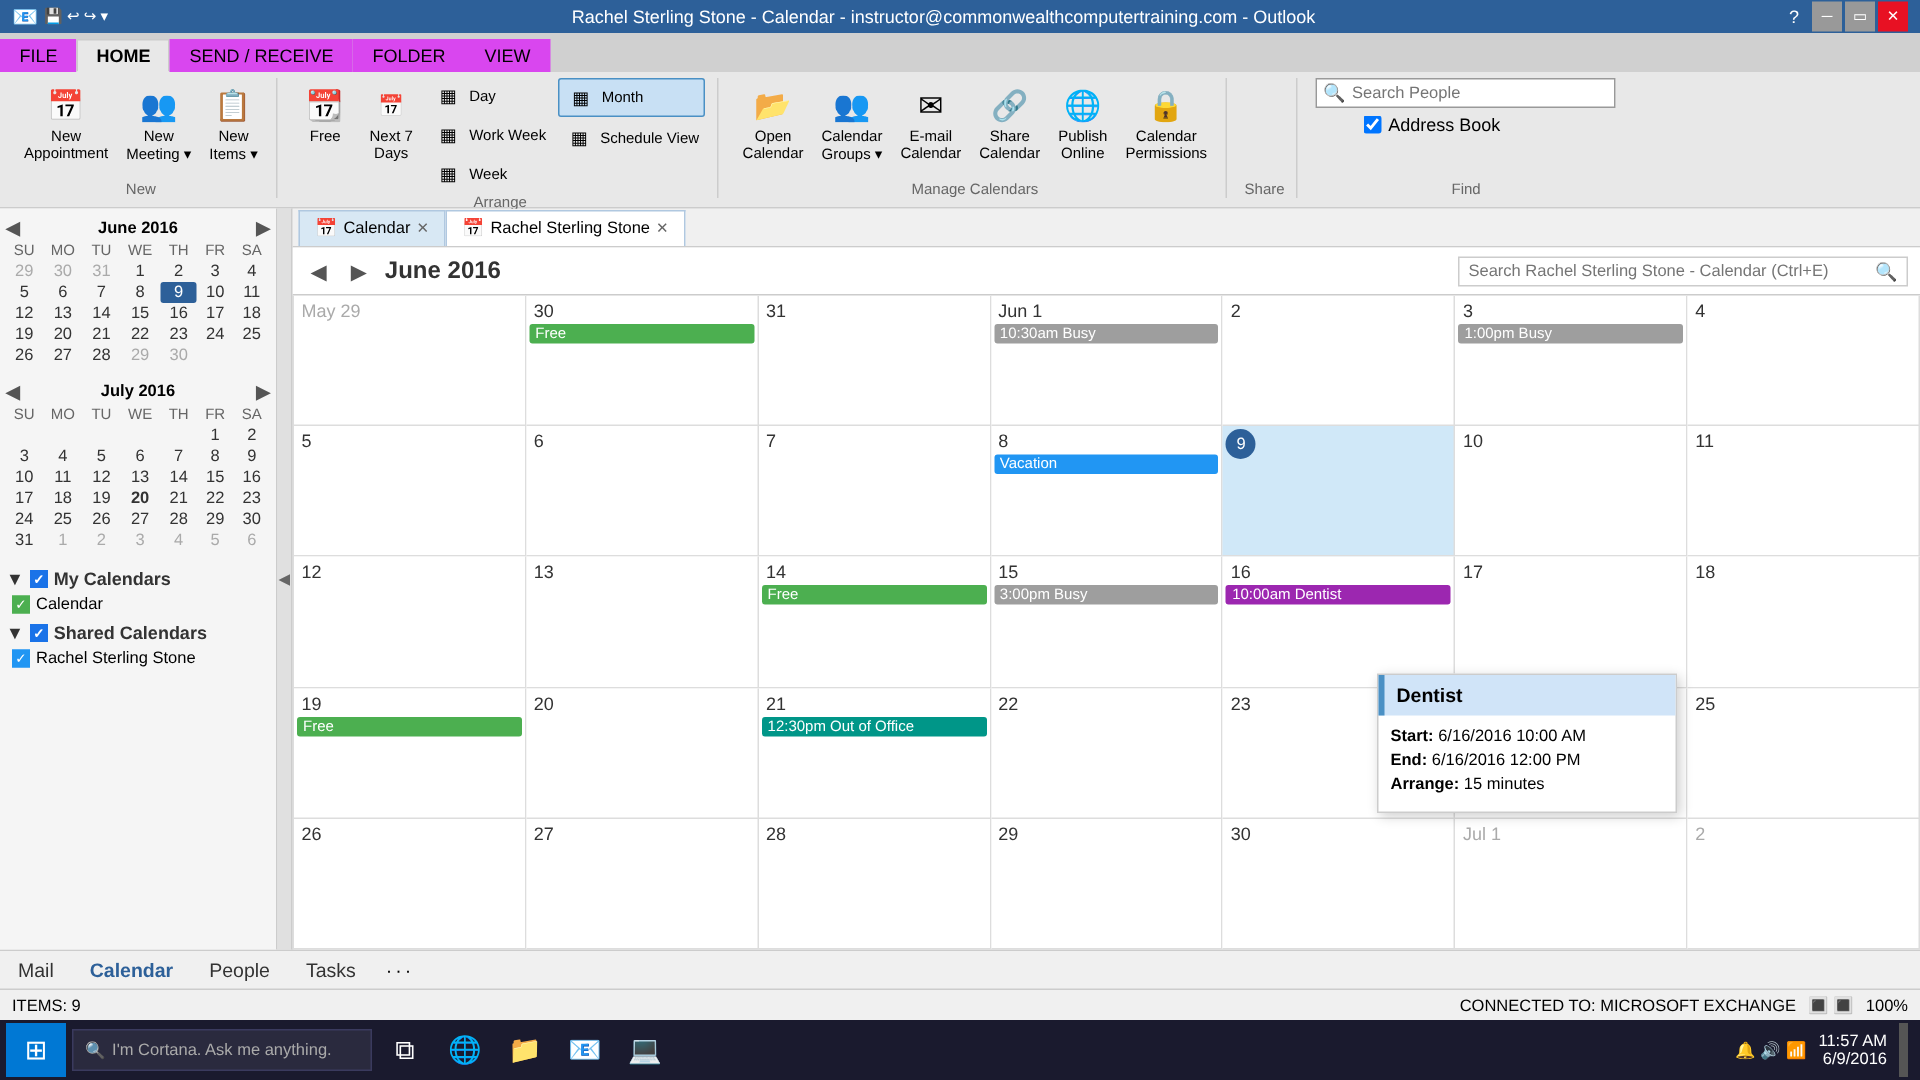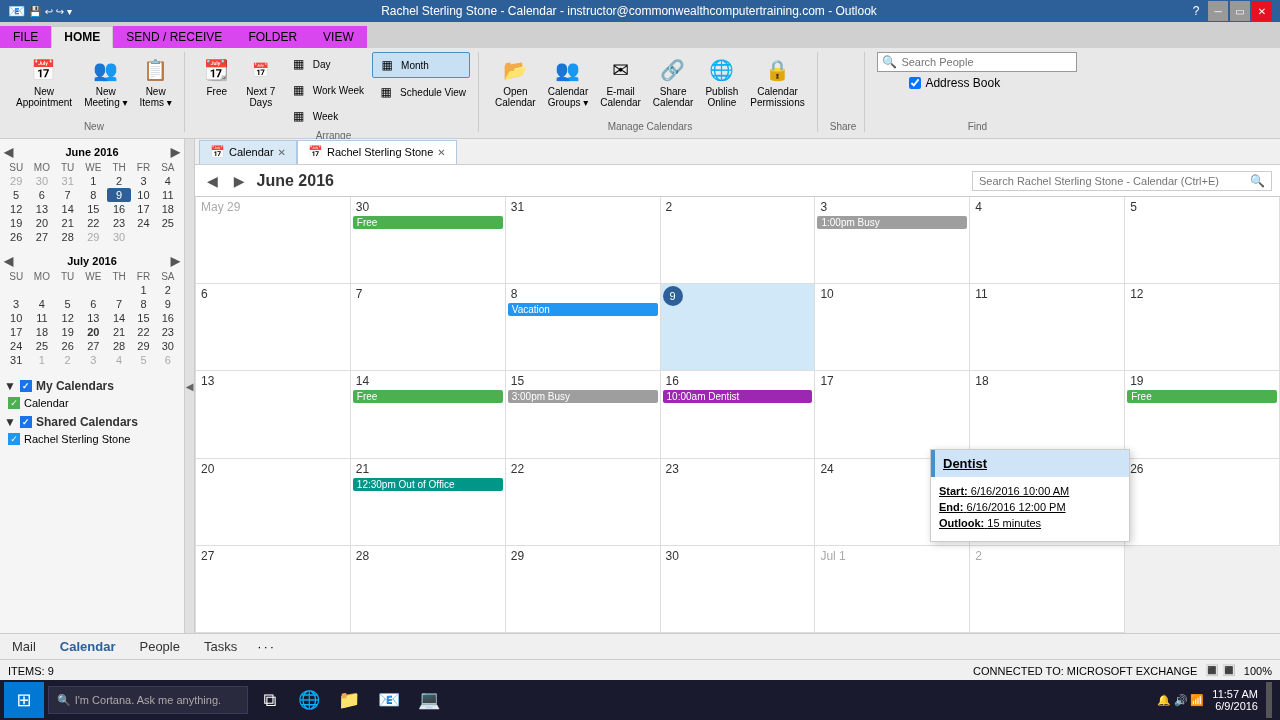--- a/index.html
+++ b/index.html
@@ -311,28 +311,27 @@
       cursor: pointer;
     }
     .ev-green { background: #4caf50; color: white; }
     .ev-blue { background: #2196f3; color: white; }
     .ev-gray { background: #9e9e9e; color: white; }
     .ev-teal { background: #009688; color: white; }
 
     
     #dentist-popup {
       position: absolute;
-      right: 150px;
+      right: 162px;
       top: 310px;
       width: 200px;
       background: white;
       border: 1px solid #ccc;
       box-shadow: 2px 2px 8px rgba(0,0,0,0.2);
       z-index: 100;
-      text-decoration: underline;
     }
     #dentist-popup-header {
       background: #d0e4f8;
       padding: 6px 8px;
       font-size: 13px;
       font-weight: bold;
       border-left: 4px solid #4a90c4;
     }
     #dentist-popup-body {
       padding: 8px;
@@ -783,20 +782,24 @@
           <div class="cal-date-num other-month">May 29</div>
         </div>
         <div class="cal-cell">
           <div class="cal-date-num">30</div>
           <div class="cal-event ev-green">Free</div>
         </div>
         <div class="cal-cell">
           <div class="cal-date-num">31</div>
         </div>
         <div class="cal-cell">
+          <div class="cal-date-num">Jun 1</div>
+          <div class="cal-event ev-gray">10:30am Busy</div>
+        </div>
+        <div class="cal-cell">
           <div class="cal-date-num">2</div>
         </div>
         <div class="cal-cell">
           <div class="cal-date-num">3</div>
           <div class="cal-event ev-gray">1:00pm Busy</div>
         </div>
         <div class="cal-cell">
           <div class="cal-date-num">4</div>
         </div>
 
@@ -903,21 +906,21 @@
       <div id="dentist-popup-body">
         <div class="popup-row">
           <span class="popup-label">Start:</span>
           <span>6/16/2016   10:00 AM</span>
         </div>
         <div class="popup-row">
           <span class="popup-label">End:</span>
           <span>6/16/2016   12:00 PM</span>
         </div>
         <div class="popup-row">
-          <span class="popup-label">Outlook:</span>
+          <span class="popup-label">Arrange:</span>
           <span>15 minutes</span>
         </div>
       </div>
     </div>
   </div>
 </div>
 
 <div id="bottom-nav">
   <div class="bottom-nav-item">Mail</div>
   <div class="bottom-nav-item active">Calendar</div>

